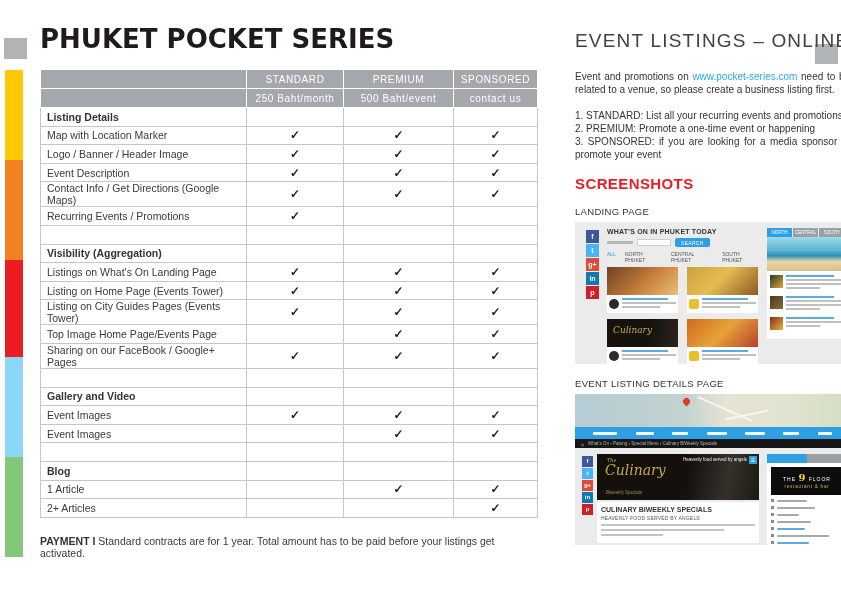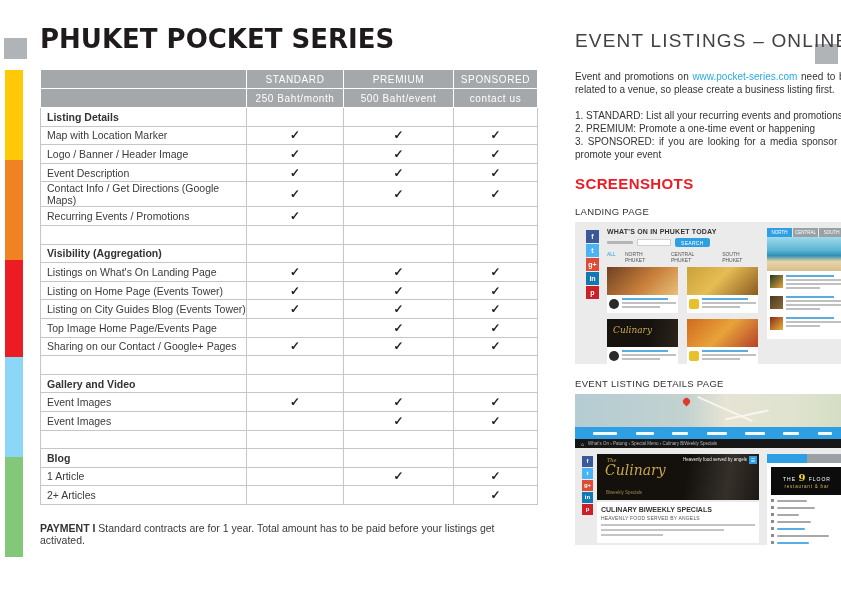--- a/index.html
+++ b/index.html
@@ -217,33 +217,33 @@
             <td class="check">✓</td>
             <td class="check">✓</td>
           </tr>
           <tr>
             <td class="label">Listing on Home Page (Events Tower)</td>
             <td class="check">✓</td>
             <td class="check">✓</td>
             <td class="check">✓</td>
           </tr>
           <tr>
-            <td class="label">Listing on City Guides Blog (Events Tower)</td>
+            <td class="label">Listing on City Guides Pages (Events Tower)</td>
             <td class="check">✓</td>
             <td class="check">✓</td>
             <td class="check">✓</td>
           </tr>
           <tr>
             <td class="label">Top Image Home Page/Events Page</td>
             <td class="check"></td>
             <td class="check">✓</td>
             <td class="check">✓</td>
           </tr>
           <tr>
-            <td class="label">Sharing on our Contact / Google+ Pages</td>
+            <td class="label">Sharing on our FaceBook / Google+ Pages</td>
             <td class="check">✓</td>
             <td class="check">✓</td>
             <td class="check">✓</td>
           </tr>
           <tr>
             <td class="label"></td>
             <td class="check"></td>
             <td class="check"></td>
             <td class="check"></td>
           </tr>

